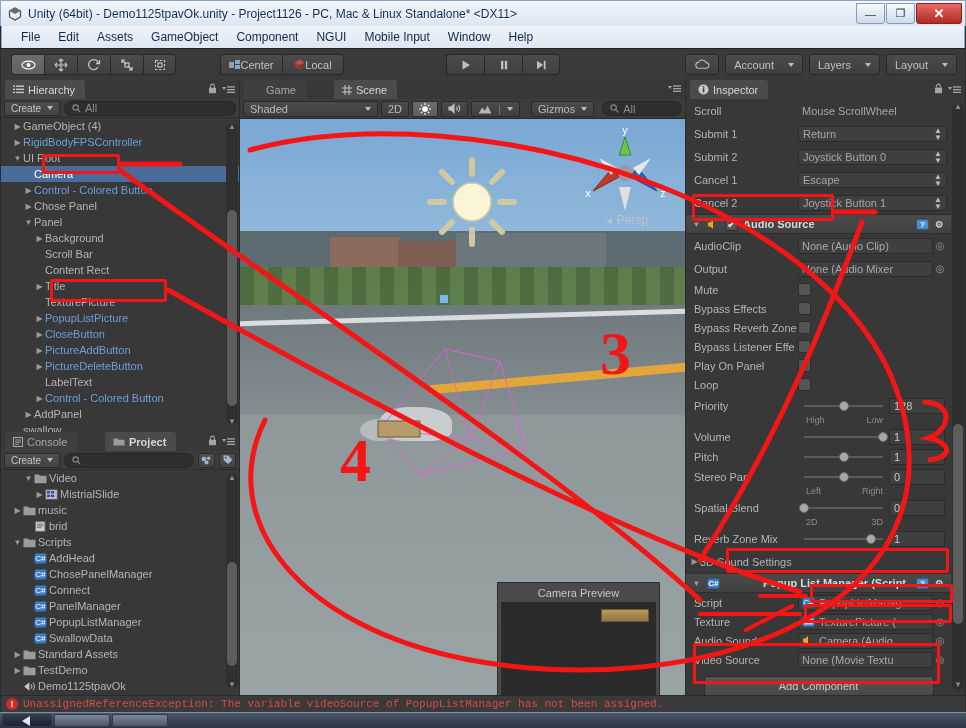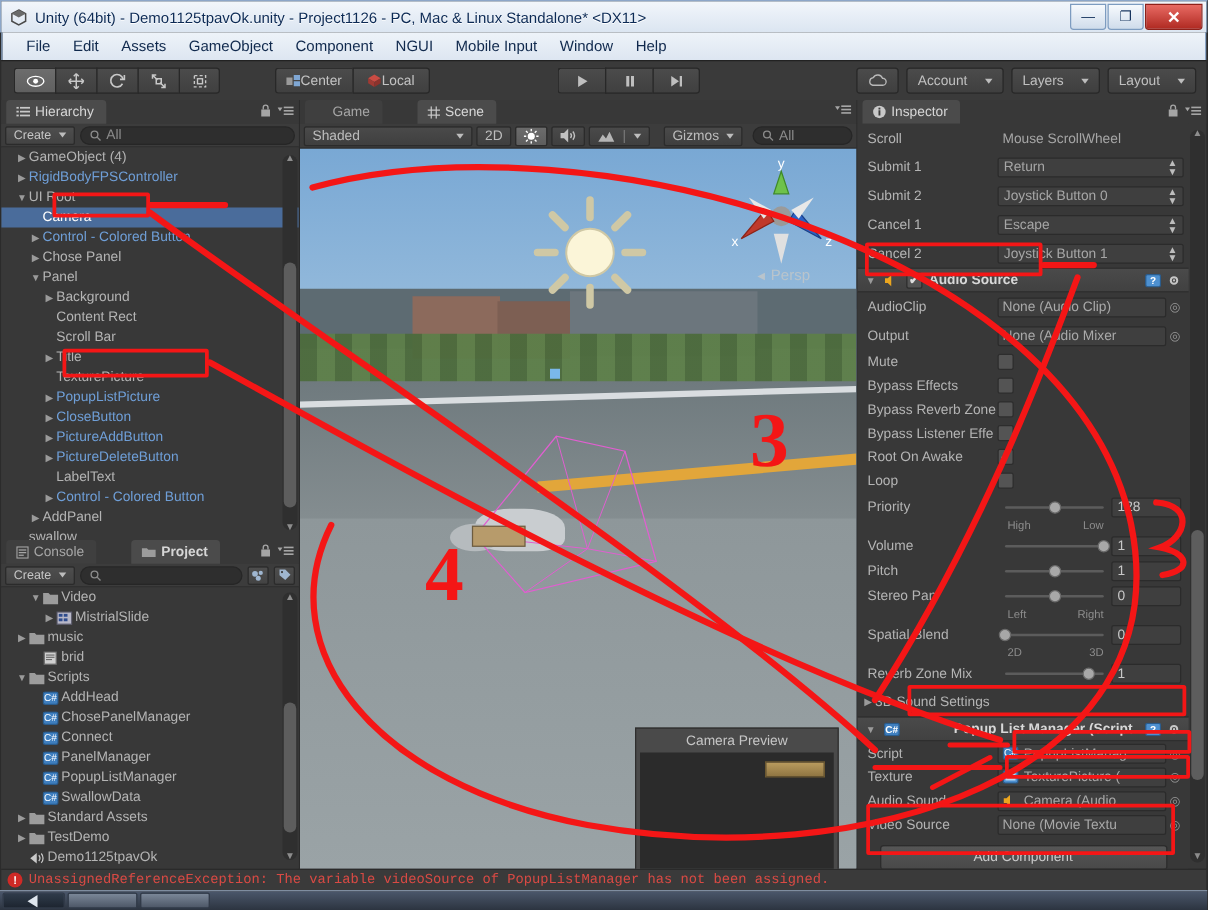--- a/index.html
+++ b/index.html
@@ -374,25 +374,25 @@
       <div class="row" style="padding-left: 22px;">
         <span class="arrow">▼</span>
         <span>Panel</span>
       </div>
       <div class="row" style="padding-left: 33px;">
         <span class="arrow">▶</span>
         <span>Background</span>
       </div>
       <div class="row" style="padding-left: 33px;">
         <span class="arrow"></span>
+        <span>Scroll Bar</span>
+      </div>
+      <div class="row" style="padding-left: 33px;">
+        <span class="arrow"></span>
         <span>Content Rect</span>
-      </div>
-      <div class="row" style="padding-left: 33px;">
-        <span class="arrow"></span>
-        <span>Scroll Bar</span>
       </div>
       <div class="row" style="padding-left: 33px;">
         <span class="arrow">▶</span>
         <span>Title</span>
       </div>
       <div class="row" style="padding-left: 33px;">
         <span class="arrow"></span>
         <span>TexturePicture</span>
       </div>
       <div class="row prefab" style="padding-left: 33px;">
@@ -766,21 +766,21 @@
         <text x="84" y="72" fill="#fff" font-size="11" text-anchor="middle" font-family="Liberation Sans, sans-serif">z</text>
         <polygon points="20,33 38,43 32,50" fill="#e8e8e8"></polygon>
         <polygon points="72,33 54,43 60,50" fill="#e8e8e8"></polygon>
         <polygon points="46,86 40,62 52,62" fill="#e0e0e0"></polygon>
       </svg>
       <div style="position:absolute;left:2px;top:88px;width:90px;color:#b9c4cc;font-size:12px;text-align:center;">
         <span style="font-size:10px">◄ </span><span>Persp</span>
       </div>
     </div>
 
-    <div style="position:absolute;left:268px;top:463px;width:163px;height:147px;background:#4a4a4a;border:1px solid #2e2e2e;">
+    <div style="position:absolute;left:257px;top:463px;width:163px;height:147px;background:#4a4a4a;border:1px solid #2e2e2e;">
       <div style="height:19px;display:flex;align-items:center;justify-content:center;color:#c6c6c6;font-size:11px;">Camera Preview</div>
       <div style="position:absolute;left:3px;top:19px;right:3px;bottom:3px;background:#2b2b2b;">
         <div style="position:absolute;right:7px;top:7px;width:48px;height:13px;background:linear-gradient(#b99b5e,#8f7542);border:1px solid #6c5830;"></div>
       </div>
     </div>
   </div>
 </div>
 
 <div class="panel" style="left:686px;top:80px;width:279px;height:615px;">
   <div class="tabrow">
@@ -887,21 +887,21 @@
       </div>
       <div class="insp-row" style="height: 19px;">
         <span class="insp-label">Bypass Reverb Zone</span>
         <span class="cb"></span>
       </div>
       <div class="insp-row" style="height: 19px;">
         <span class="insp-label">Bypass Listener Effe</span>
         <span class="cb"></span>
       </div>
       <div class="insp-row" style="height: 19px;">
-        <span class="insp-label">Root On Awake</span>
+        <span class="insp-label">Play On Panel</span>
         <span class="cb">✔</span>
       </div>
       <div class="insp-row" style="height: 19px;">
         <span class="insp-label">Loop</span>
         <span class="cb"></span>
       </div>
       <div style="padding: 4px 6px 0px 8px;">
         <div style="display: flex; align-items: center;">
           <span class="insp-label">Priority</span>
           <div class="slider-track">

